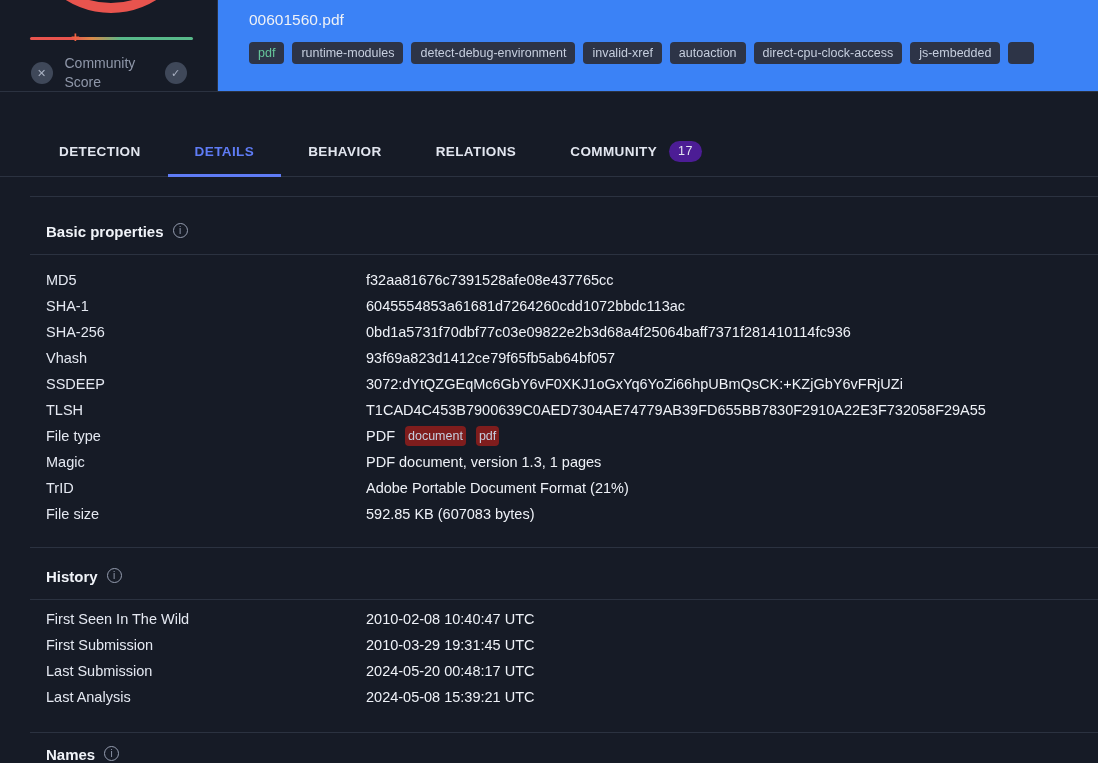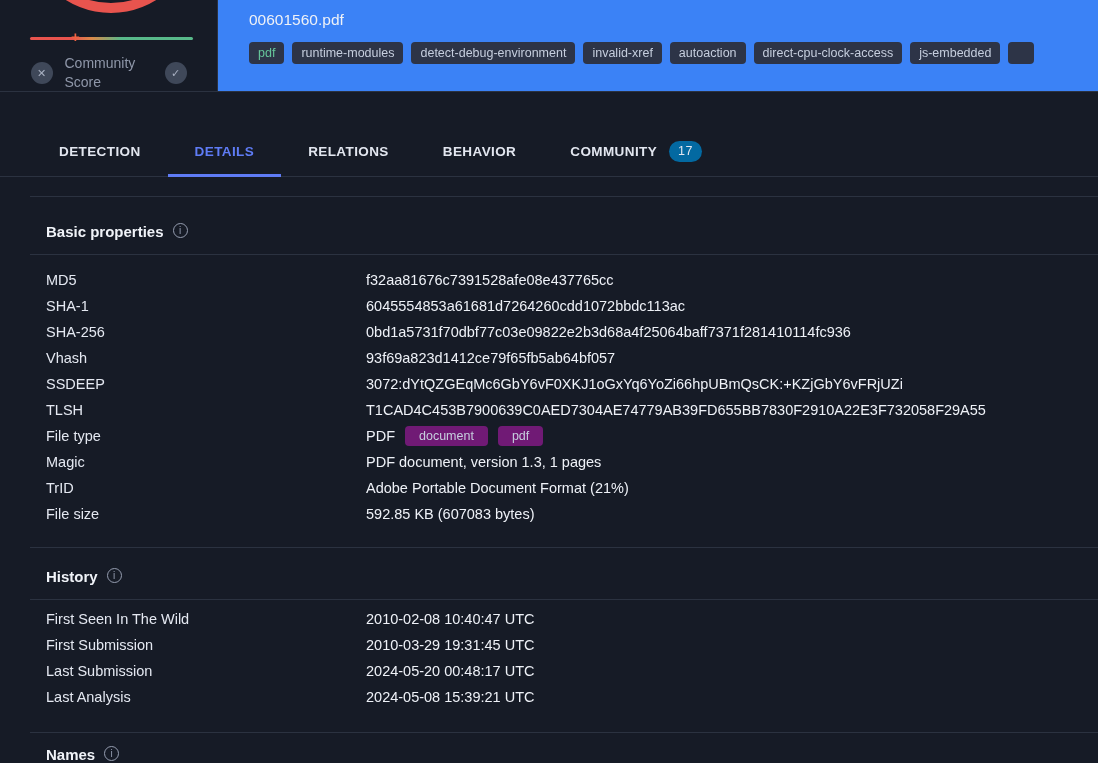--- a/index.html
+++ b/index.html
@@ -55,21 +55,21 @@
     display:flex; height:85px; align-items:flex-end; padding-left:32px;
     border-bottom:1px solid #2b3240;
   }
   .tab {
     display:flex; align-items:center; height:49px; padding:0 27px; margin-bottom:-1px;
     border-bottom:3px solid transparent; font-size:13.5px; font-weight:700;
     letter-spacing:.4px; color:#e2e6ef; cursor:pointer; white-space:nowrap;
   }
   .tab.active { color:#5f7cf5; border-bottom-color:#5f7cf5; }
   .tab-badge {
-    margin-left:12px; background:#0369a1; color:#e2e6ef; font-size:12.5px; font-weight:400;
+    margin-left:12px; background:#4c1d95; color:#e2e6ef; font-size:12.5px; font-weight:400;
     padding:3px 9px; border-radius:11px; line-height:1.2;
   }
 
   
   .content { margin:19px 0 0 30px; border-top:1px solid #2b3240; }
   section { border-bottom:1px solid #2b3240; }
   .section-head { display:flex; align-items:flex-start; gap:9px; padding:26px 16px 14px; }
   .section-title { font-size:15px; font-weight:700; color:#f0f3f8; }
   .info-icon {
     width:15px; height:15px; border-radius:50%; border:1px solid #959db0; color:#959db0;
@@ -78,21 +78,21 @@
   }
   .rows { border-top:1px solid #2b3240; padding:12px 0 20px; }
   .section--history .section-head { padding-top:20px; }
   .section--history .rows { padding:6px 0 22px; }
   .section--names .section-head { padding-top:13px; }
 
   .prop-row { display:flex; align-items:center; min-height:26px; padding:0 16px; font-size:14.5px; }
   .prop-label { width:320px; flex:none; color:#e4e8f1; }
   .prop-value { color:#eef1f7; display:flex; align-items:center; gap:10px; }
   .chip {
-    background:#701a75; color:#c6cede; font-size:12.5px; padding:3px 14px;
+    background:#7f1d1d; color:#c6cede; font-size:12.5px; padding:3px 3px;
     border-radius:4px; line-height:1.15; cursor:pointer;
   }
 </style>
 </head>
 <body>
 
 <header class="topbar">
   <div class="score-panel">
     <div class="gauge-arc"></div>
     <div class="score-slider">
@@ -120,24 +120,24 @@
 </header>
 
 <nav class="tabs">
     <div class="tab">
       <span>DETECTION</span>
     </div>
     <div class="tab active">
       <span>DETAILS</span>
     </div>
     <div class="tab">
+      <span>BEHAVIOR</span>
+    </div>
+    <div class="tab">
       <span>RELATIONS</span>
-    </div>
-    <div class="tab">
-      <span>BEHAVIOR</span>
     </div>
     <div class="tab">
       <span>COMMUNITY</span>
       <span class="tab-badge">17</span>
     </div>
   </nav>
 
 <main class="content">
   <section>
     <div class="section-head">

